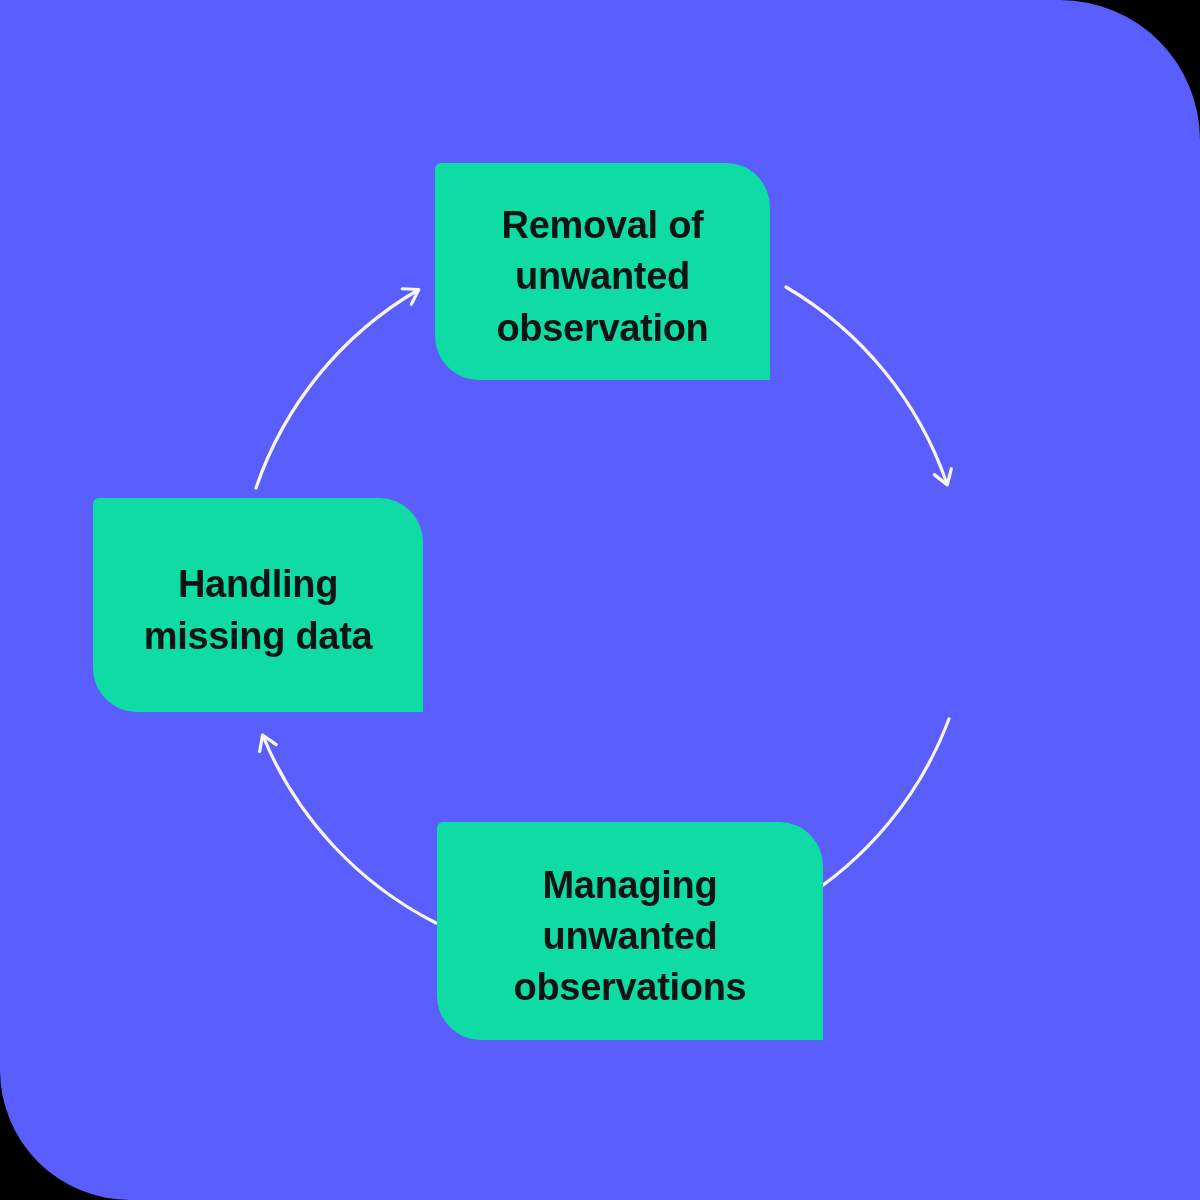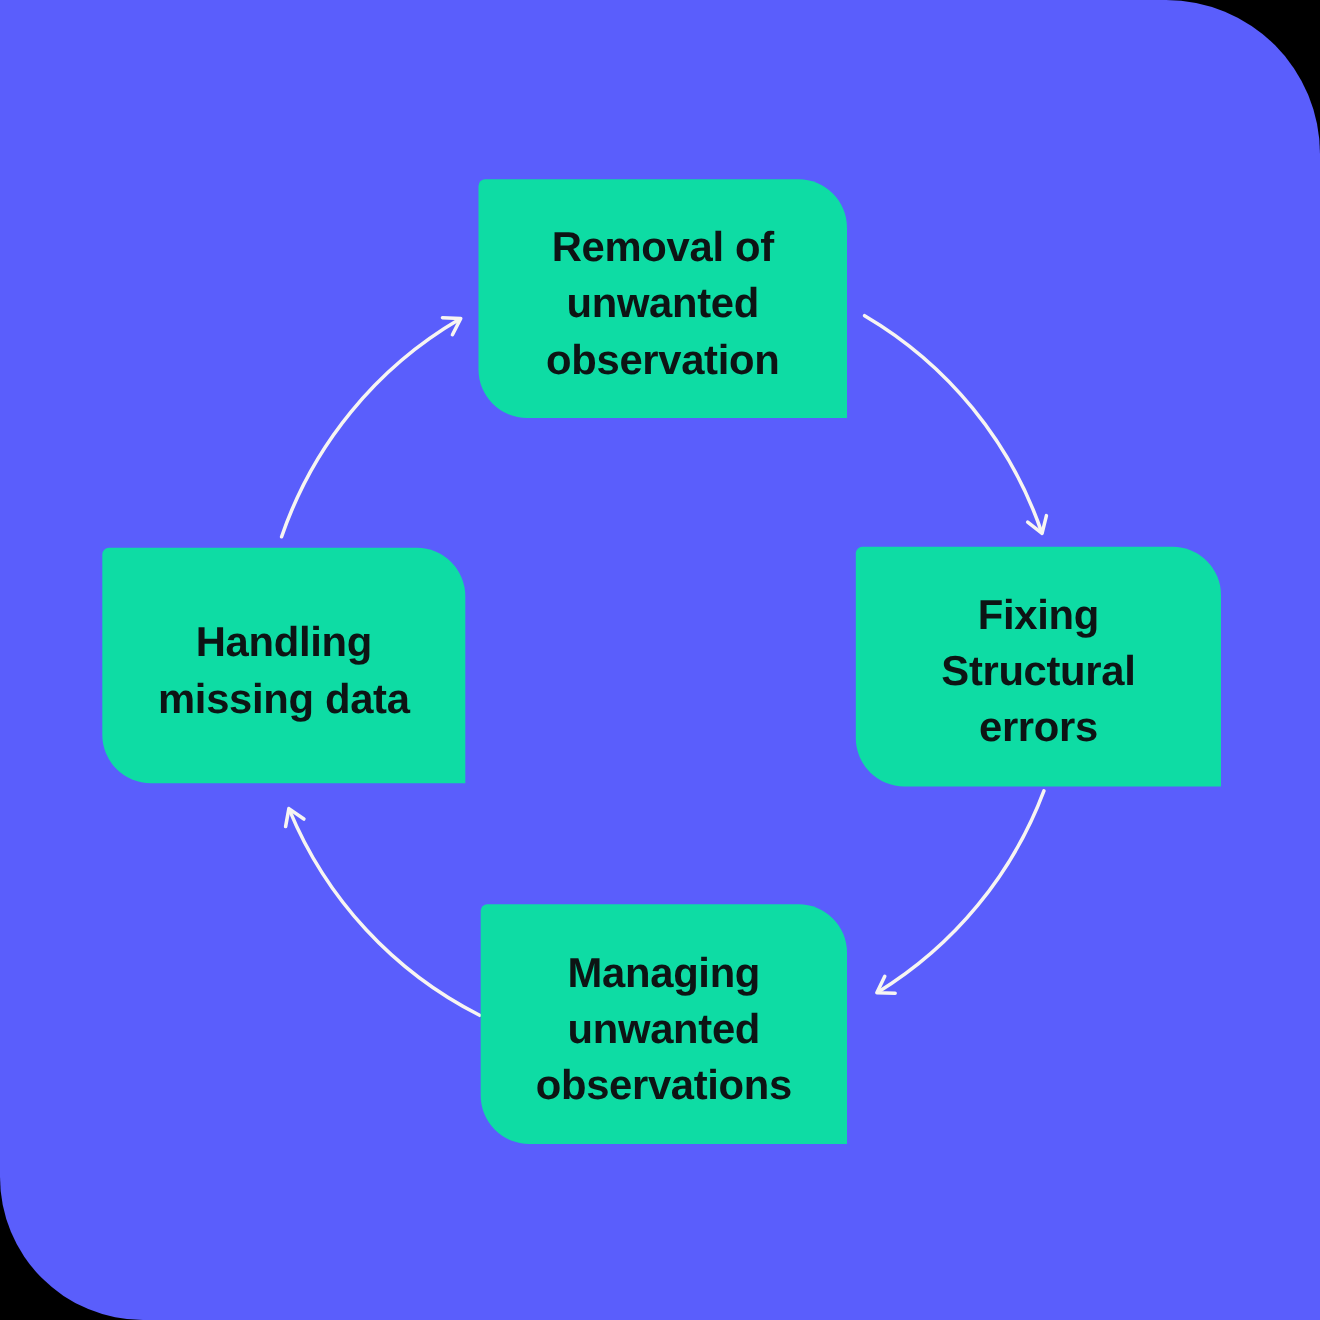--- a/index.html
+++ b/index.html
@@ -58,21 +58,21 @@
   .node__label {
     font-weight: 700;
     font-size: 38px;
     line-height: 1.35;
     letter-spacing: -0.3px;
     white-space: pre-line;
     margin-top: 11px;
   }
   .node--top    { left: 435px; top: 163px; width: 335px; height: 217px; }
   .node--right  { left: 778px; top: 497px; width: 332px; height: 218px; }
-  .node--bottom { left: 437px; top: 822px; width: 333px; height: 218px; }
+  .node--bottom { left: 437px; top: 822px; width: 386px; height: 218px; }
   .node--left   { left:  93px; top: 498px; width: 330px; height: 214px; }
 </style>
 </head>
 <body>
 
 <div class="stage">
   <div class="canvas"></div>
 
   <svg class="arrows" viewBox="0 0 1200 1200" xmlns="http://www.w3.org/2000/svg" aria-hidden="true">
     <defs>
@@ -85,25 +85,20 @@
     <path class="arc" d="M 436 923 A 366 366 0 0 1 263 736" marker-end="url(#arrowhead)"></path>
     <path class="arc" d="M 256 488 A 366 366 0 0 1 418 290" marker-end="url(#arrowhead)"></path>
   </svg>
 
   <div class="node node--top">
     <span class="node__label">Removal of
 unwanted
 observation</span>
   </div>
 
-  <div class="node node--right">
-    <span class="node__label">Fixing
-Structural
-errors</span>
-  </div>
 
   <div class="node node--bottom">
     <span class="node__label">Managing
 unwanted
 observations</span>
   </div>
 
   <div class="node node--left">
     <span class="node__label">Handling
 missing data</span>

